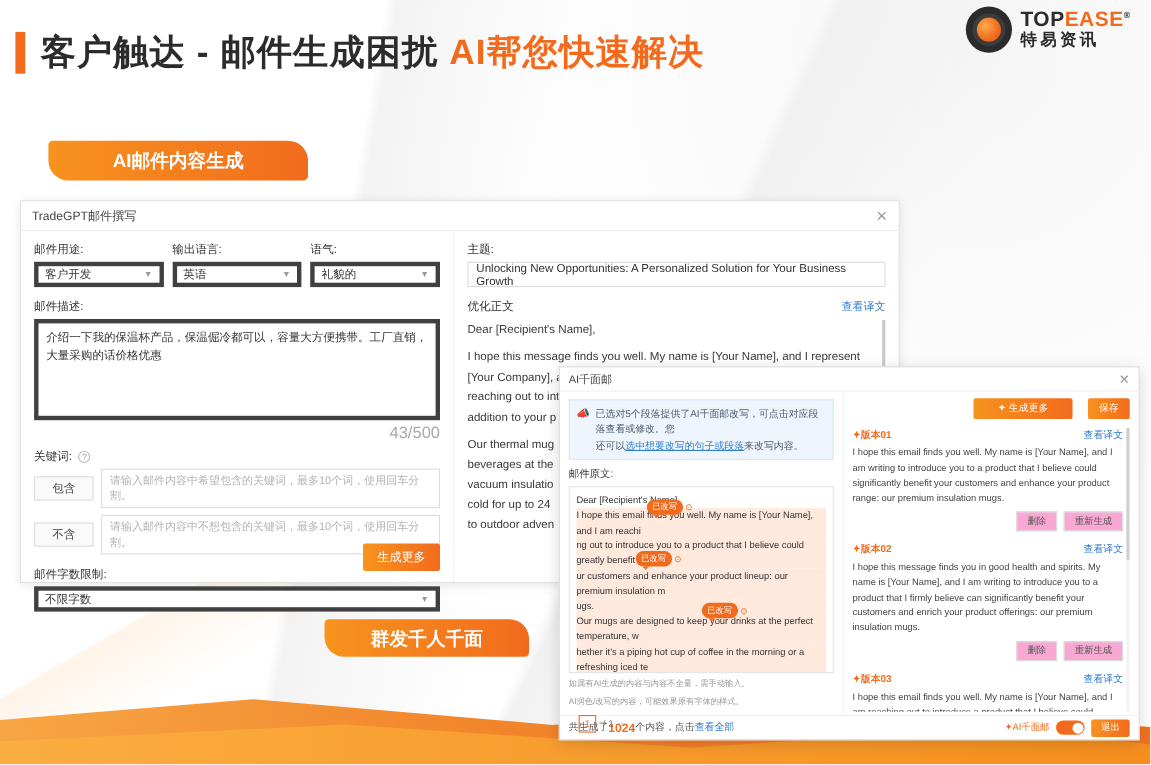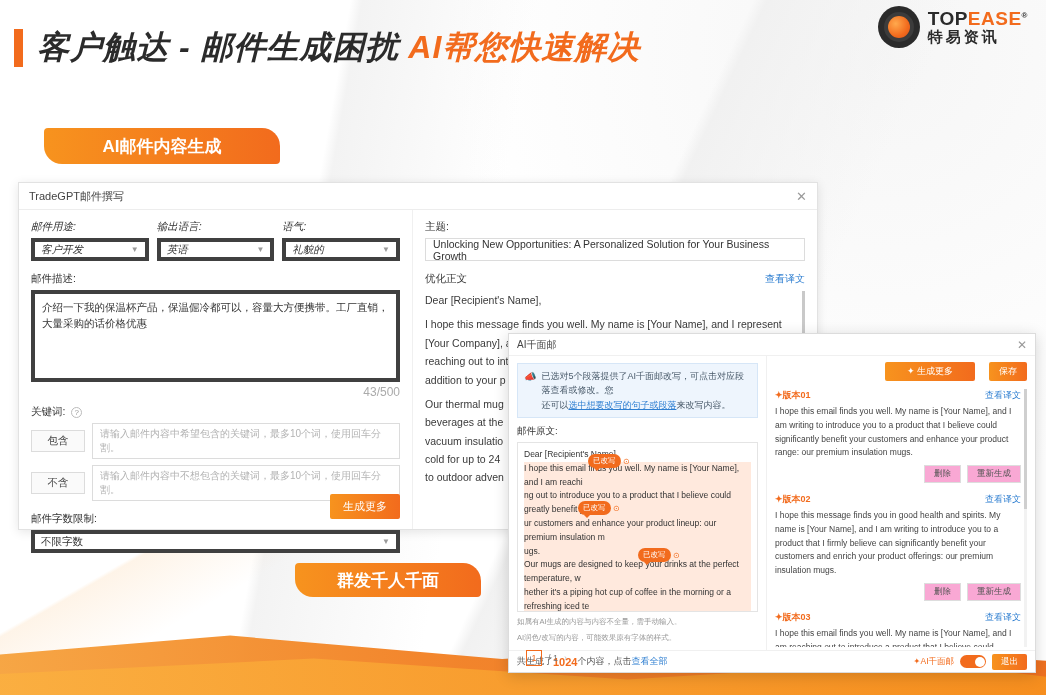--- a/index.html
+++ b/index.html
@@ -59,21 +59,21 @@
   }
   .logo-text { line-height:1.05; }
   .logo-top { font-size:19px; font-weight:bold; letter-spacing:.5px; }
   .logo-top .t1 { color:#2b2b2b; }
   .logo-top .t2 { color:#f26b1d; }
   .logo-sup { font-size:8px; vertical-align:super; color:#2b2b2b; }
   .logo-bottom { font-size:15px; font-weight:bold; color:#2b2b2b; letter-spacing:3px; }
 
   .title-row {
     position:absolute; left:14px; top:26px;
-    display:flex; align-items:center;font-style:italic;
+    display:flex; align-items:center;
   }
   .title-bar { width:9px; height:38px; background:#f26b1d; margin-right:14px; }
   .title-main { font-size:32px; font-weight:bold; color:#2b2b2b; letter-spacing:1px;}
   .title-accent { color:#f26b1d; }
 
   .pill {
     position:absolute;
     height:36px; padding:0 26px;
     display:flex; align-items:center; justify-content:center;
     color:#fff; font-size:17px; font-weight:bold;
@@ -94,34 +94,34 @@
     font-size:11px; color:#444;
   }
   .win-head .x { margin-left:auto; color:#999; font-size:13px; cursor:pointer; }
   .win-body { display:flex; height: calc(100% - 27px); }
   .col-left { width:394px; padding:10px 12px 8px 12px; border-right:1px solid #f0f0f0; position:relative;}
   .col-right { flex:1; padding:10px 12px 8px 12px; position:relative; }
 
   .lbl { font-size:10.5px; color:#333; margin-bottom:4px; }
   .lbl.mt { margin-top:11px; }
 
-  .row3 { display:flex; gap:8px;font-style:italic; }
+  .row3 { display:flex; gap:8px; }
   .field { flex:1; }
   .select, .input, .textarea {
     width:100%; border:4px solid #404040; background:#fff;
     font-size:10.5px; color:#333; padding:4px 6px; height:23px;
     font-family:"Liberation Sans", sans-serif;
   }
   .select { position:relative; display:flex; align-items:center; }
   .select span.val { flex:1; }
   .caret { color:#9a9a9a; font-size:8px; }
   .textarea {
     height:92px; resize:none; line-height:1.5; padding:6px 7px; overflow:hidden;
   }
-  .counter { text-align:right; font-size:12px; color:#aaa; margin-top:3px; }
+  .counter { text-align:right; font-size:15px; color:#aaa; margin-top:3px; }
 
   .kw-row { display:flex; align-items:center; gap:7px; margin-bottom:6px; }
   .kw-tag {
     width:54px; height:22px; border:1px solid #dcdcdc; background:#fafafa;
     font-size:10.5px; display:flex; align-items:center; justify-content:center; color:#444;
   }
   .kw-input {
     flex:1; height:36px; border:1px solid #dcdcdc; background:#fff;
     font-size:10px; color:#b3b3b3; display:flex; align-items:center; padding:0 7px;
   }

